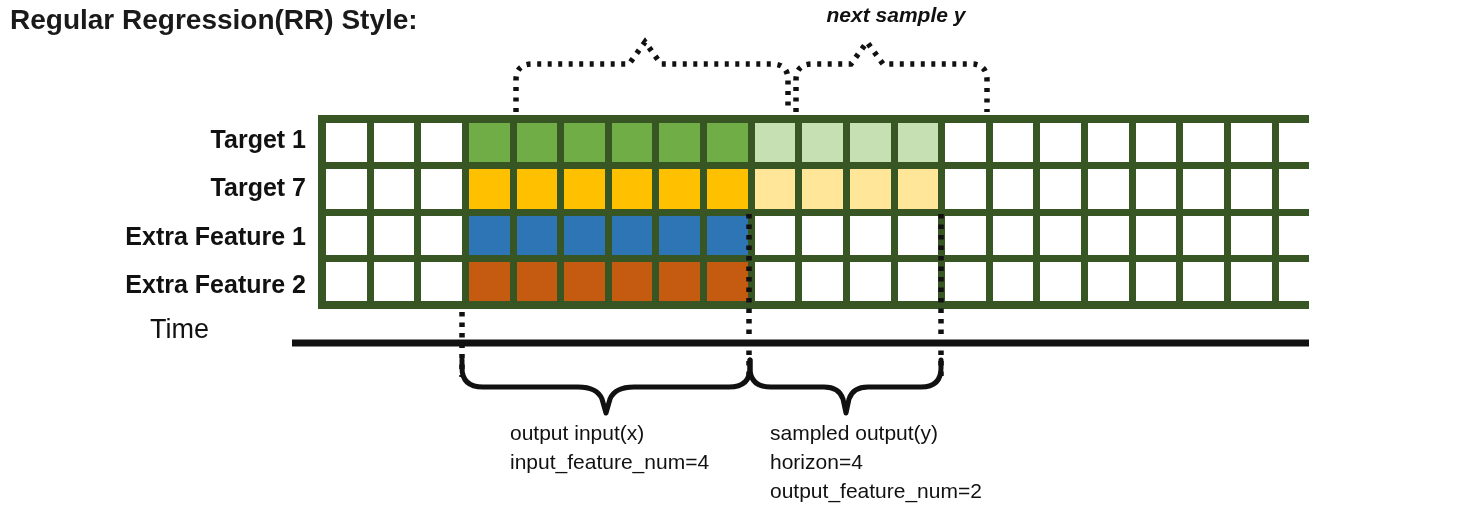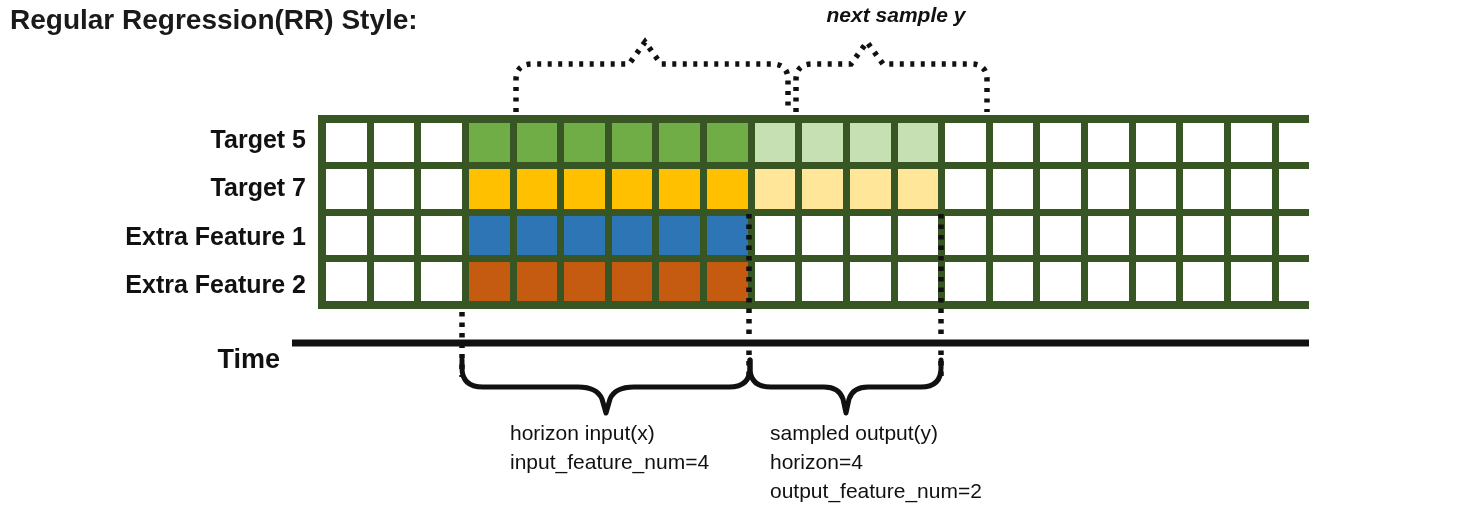--- a/index.html
+++ b/index.html
@@ -26,42 +26,42 @@
     font-size:25px;font-weight:700;padding-right:4px;white-space:nowrap;
   }
   .grid{
     position:absolute;left:318px;top:115px;width:1152px;height:194px;
     background:#375623;display:grid;
     grid-template-columns:repeat(24,1fr);grid-template-rows:repeat(4,1fr);
     gap:7px;padding:8px;box-sizing:border-box;
   }
   .cell{background:#ffffff;}
   .time-label{
-    position:absolute;left:150px;top:344px;width:130px;text-align:right;
-    font-size:27px;font-weight:700;white-space:nowrap;
+    position:absolute;left:150px;top:314px;width:130px;
+    font-size:27px;font-weight:400;white-space:nowrap;
   }
   .svg-overlay{position:absolute;left:0;top:0;width:1476px;height:516px;pointer-events:none;}
   .caption{
     position:absolute;top:418px;font-size:21px;line-height:29px;font-weight:400;
     white-space:nowrap;color:#111;
   }
   .caption-input{left:510px;}
   .caption-output{left:770px;}
 </style>
 </head>
 <body>
 
 <div class="canvas">
 
   <div class="title">Regular Regression(RR) Style:</div>
 
   <div class="top-note note-y">next sample y</div>
 
   <div class="row-labels">
-    <div class="row-label">Target 5</div>
+    <div class="row-label">Target 1</div>
     <div class="row-label">Target 7</div>
     <div class="row-label">Extra Feature 1</div>
     <div class="row-label">Extra Feature 2</div>
   </div>
 
   <div class="grid" id="grid" style="background: rgb(55, 86, 35);">
       <div class="cell" style="background: rgb(255, 255, 255);"></div>
       <div class="cell" style="background: rgb(255, 255, 255);"></div>
       <div class="cell" style="background: rgb(255, 255, 255);"></div>
       <div class="cell" style="background: rgb(112, 173, 71);"></div>
@@ -173,21 +173,21 @@
 
     <line x1="292" y1="343" x2="1446" y2="343" stroke="#111" stroke-width="7"></line>
     <polygon points="1444,330 1444,356 1466,343" fill="#111"></polygon>
 
     <path d="M462,360 L462,368 Q462,387 483,387 L578,387 Q597,387 602,399 L606,413 L610,399 Q615,387 634,387 L729,387 Q750,387 750,368 L750,360" fill="none" stroke="#111" stroke-width="5" stroke-linecap="round" stroke-linejoin="round"></path>
 
     <path d="M750,360 L750,368 Q750,387 771,387 L824,387 Q839,387 843,399 L846,413 L849,399 Q853,387 868,387 L921,387 Q941,387 941,368 L941,360" fill="none" stroke="#111" stroke-width="5" stroke-linecap="round" stroke-linejoin="round"></path>
   </svg>
 
   <div class="caption caption-input">
-    <div>horizon input(x)</div>
+    <div>output input(x)</div>
     <div>input_feature_num=4</div>
   </div>
   <div class="caption caption-output">
     <div>sampled output(y)</div>
     <div>horizon=4</div>
     <div>output_feature_num=2</div>
   </div>
 
 </div>
 

